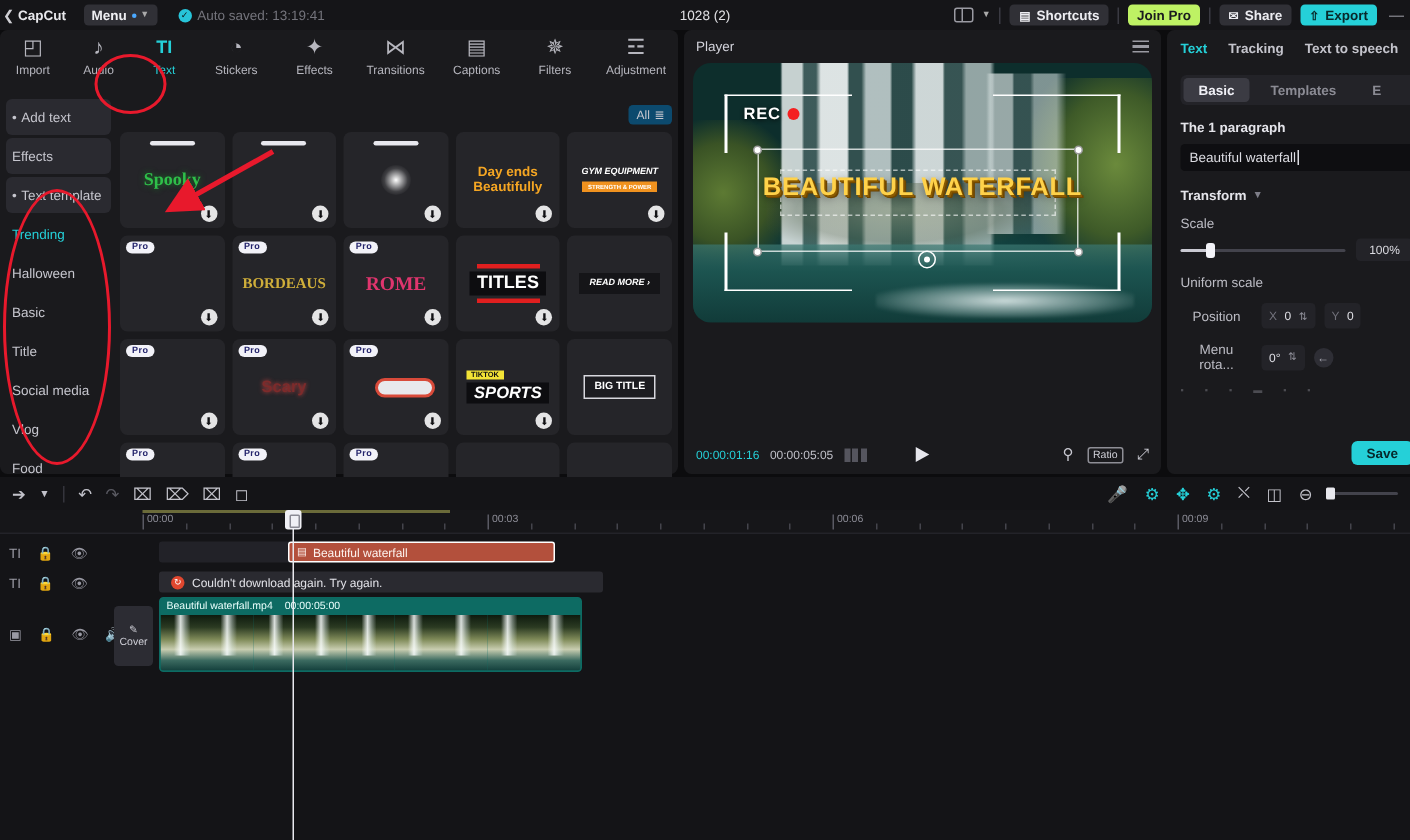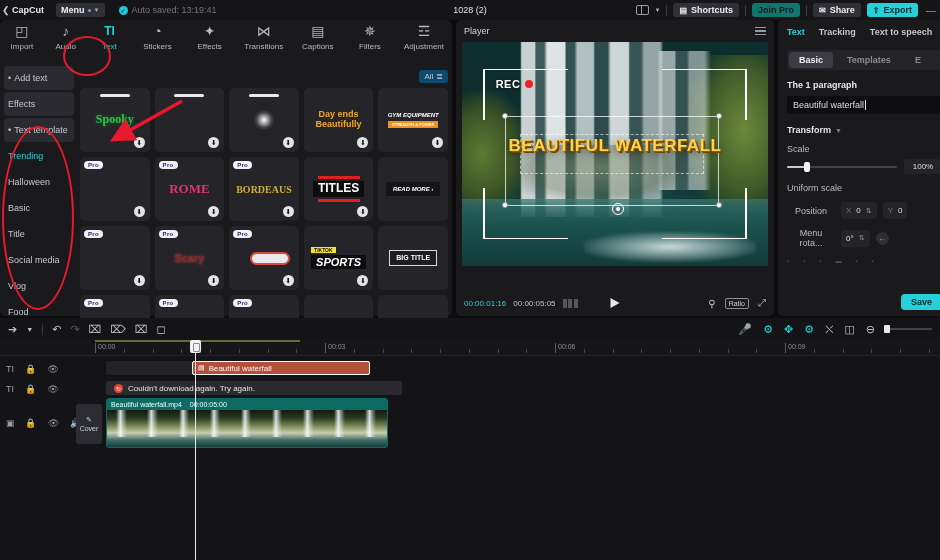--- a/index.html
+++ b/index.html
@@ -42,21 +42,21 @@
     padding-right: 4px; position: relative; z-index: 2;
   }
   .icon-sq { width: 13px; height: 10px; border: 1px solid #9a9aa2; border-radius: 2px; position: relative; }
   .icon-sq::after { content:""; position:absolute; left:4px; top:0; bottom:0; width:1px; background:#9a9aa2; }
   .tb-sep { width: 1px; height: 11px; background: #3a3a42; }
   .tb-btn {
     display: flex; align-items: center; gap: 4px; height: 14px;
     padding: 0 6px; border-radius: 3px; font-size: 9px; font-weight: bold;
     background: #303036; color: #ededf2;
   }
-  .tb-btn.pro { background: #0f766e; color: #1a1a1e; }
+  .tb-btn.pro { background: #bef264; color: #1a1a1e; }
   .tb-btn.export { background: #25d0d8; color: #08282a; }
   .mini-ico { font-size: 8px; }
   .winmin { font-size: 10px; color: #9a9aa2; margin-left: 2px; }
 
   
   .left-panel {
     position: absolute; left: 0; top: 20px; width: 452px; height: 296px;
     background: #1a1a1d; border-radius: 5px;
   }
   .fn-tabs { display: flex; align-items: flex-start; height: 44px; padding-top: 3px; }
@@ -114,21 +114,21 @@
     background: #1a1a1d; border-radius: 5px; display: flex; flex-direction: column;
   }
   .player-head {
     height: 22px; display: flex; align-items: center; justify-content: space-between;
     padding: 0 8px; font-size: 9px; color: #d2d2da;
   }
   .burger { display:flex; flex-direction:column; gap:2px; }
   .burger i { display:block; width:11px; height:1.5px; background:#9a9aa2; }
   .stage { flex: 1; position: relative; padding: 0 6px; }
   .video-area {
-    position: relative; width: 100%; height: 224px; border-radius: 2px; overflow: hidden;
+    position: relative; width: 100%; height: 173px; border-radius: 12px; overflow: hidden;
     background:
       radial-gradient(ellipse 50% 38% at 50% 88%, #1d5c58 0%, #12413f 60%, #0d2e2c 100%),
       linear-gradient(180deg, #0a0d09 0%, #182216 18%, #33472c 40%, #2d4a3e 70%, #173733 100%);
   }
   .falls {
     position: absolute; left: 18%; top: 0; width: 52%; height: 78%;
     background:
       linear-gradient(90deg, transparent 0 2%, rgba(245,250,250,.80) 3% 11%, rgba(210,228,228,.25) 12% 17%,
       rgba(250,253,253,.88) 19% 30%, rgba(200,220,220,.2) 31% 36%,
       rgba(240,248,248,.72) 38% 48%, rgba(190,212,212,.18) 49% 57%,
@@ -528,28 +528,28 @@
               </div>
               <span class="dl-btn">⬇</span>
             </div>
             <div class="tpl-card">
               <span class="pro-tag">Pro</span>
               <span class="dl-btn">⬇</span>
             </div>
             <div class="tpl-card">
               <span class="pro-tag">Pro</span>
               <div style="display: flex; flex-direction: column; align-items: center; gap: 2px;">
+                <div class="tc" style="color: rgb(207, 174, 58); font-family: &quot;Liberation Serif&quot;, serif; font-size: 10px;">BORDEAUS</div>
+              </div>
+              <span class="dl-btn">⬇</span>
+            </div>
+            <div class="tpl-card">
+              <span class="pro-tag">Pro</span>
+              <div style="display: flex; flex-direction: column; align-items: center; gap: 2px;">
                 <div class="tc" style="color: rgb(224, 53, 110); font-family: &quot;Liberation Serif&quot;, serif; font-size: 13px;">ROME</div>
-              </div>
-              <span class="dl-btn">⬇</span>
-            </div>
-            <div class="tpl-card">
-              <span class="pro-tag">Pro</span>
-              <div style="display: flex; flex-direction: column; align-items: center; gap: 2px;">
-                <div class="tc" style="color: rgb(207, 174, 58); font-family: &quot;Liberation Serif&quot;, serif; font-size: 10px;">BORDEAUS</div>
               </div>
               <span class="dl-btn">⬇</span>
             </div>
             <div class="tpl-card">
               <div style="display: flex; flex-direction: column; align-items: center; gap: 2px;">
                 <span style="display: block; width: 42px; height: 3px; background: rgb(224, 31, 31);"></span>
                 <div class="tc" style="color: rgb(255, 255, 255); font-size: 12px; background: rgb(13, 13, 16); padding: 1px 5px;">TITLES</div>
                 <span style="display: block; width: 42px; height: 3px; background: rgb(224, 31, 31);"></span>
               </div>
               <span class="dl-btn">⬇</span>

